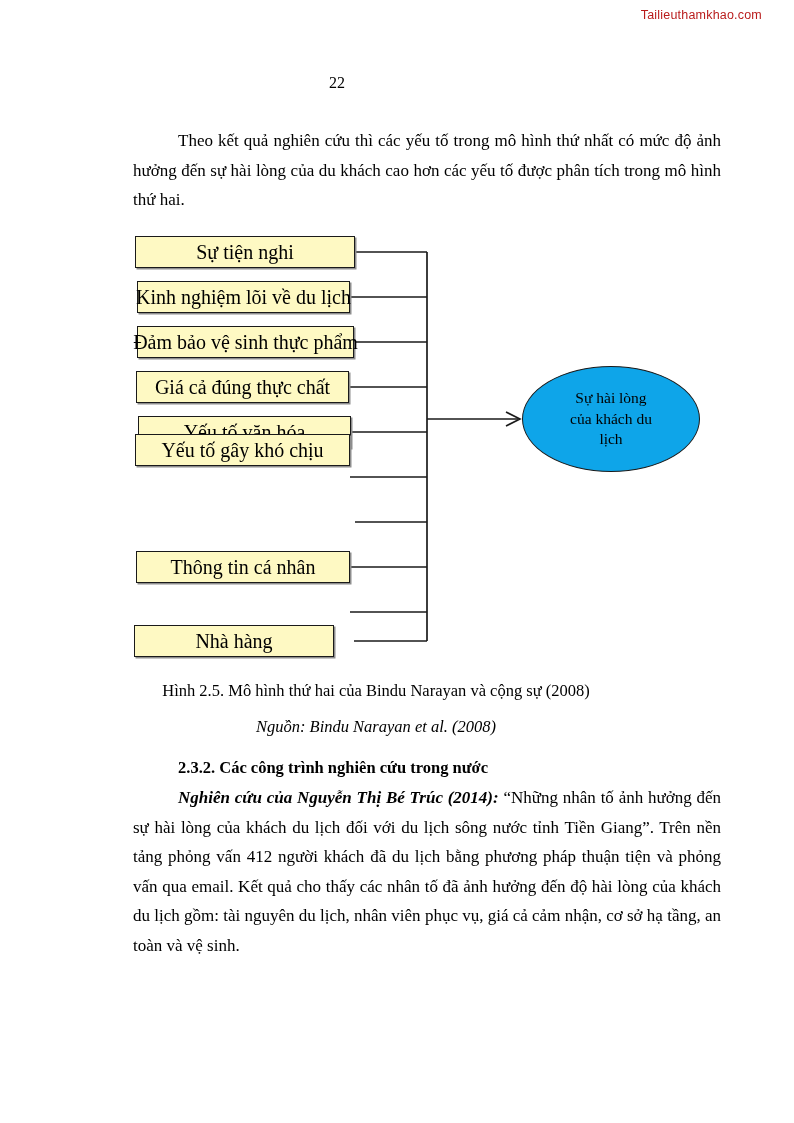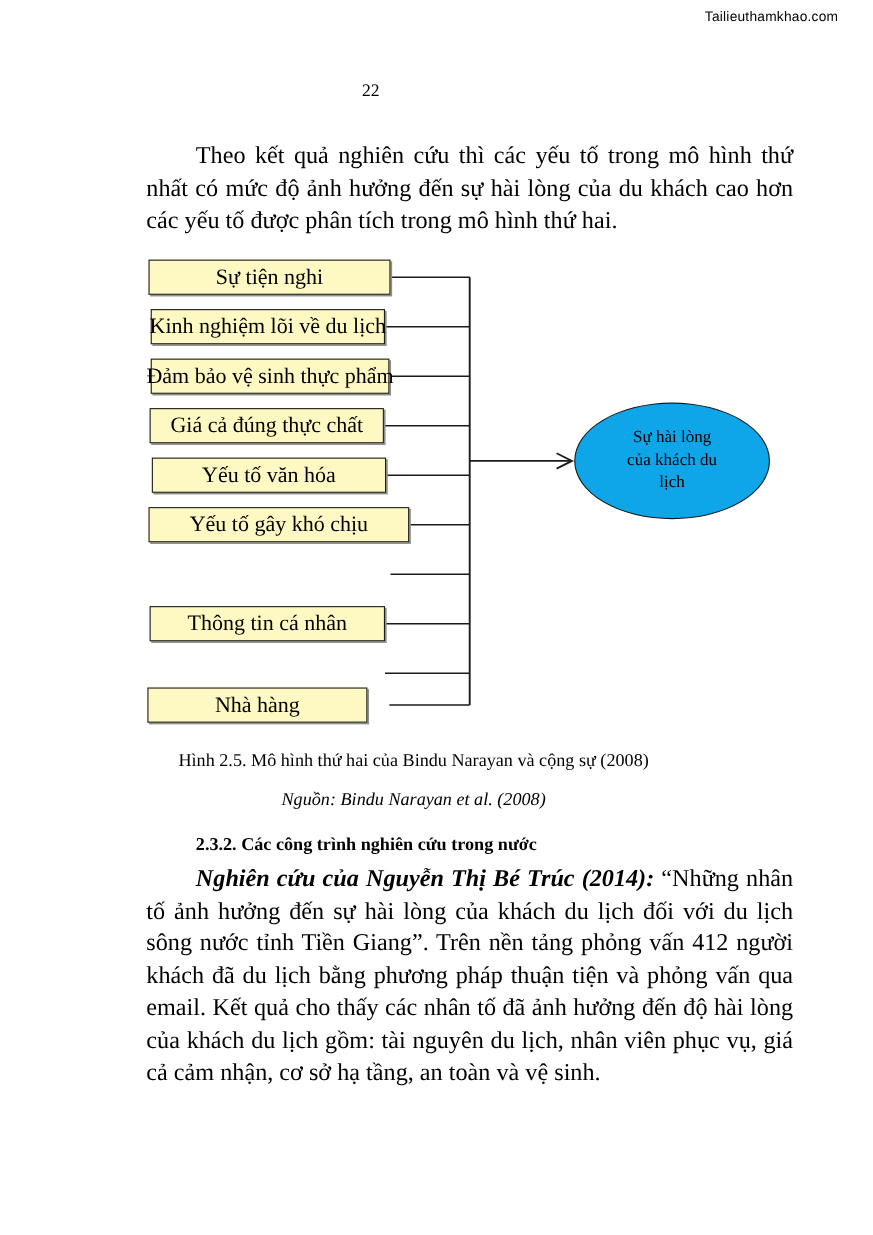--- a/index.html
+++ b/index.html
@@ -21,39 +21,39 @@
     width: 794px;
     height: 1123px;
   }
 
   .watermark {
     position: absolute;
     top: 8px;
     right: 32px;
     font-family: "Liberation Sans", sans-serif;
     font-size: 12.5px;
-    color: #000000;
+    color: #b91c1c;
     letter-spacing: 0.2px;
     white-space: nowrap;
   }
 
   .page-number {
     position: absolute;
     top: 74px;
     left: 0;
     width: 674px;
     text-align: center;
     font-size: 16px;
   }
 
   .body-text {
     position: absolute;
     left: 133px;
     width: 588px;
-    font-size: 22px;
+    font-size: 17px;
     line-height: 29.5px;
     text-align: justify;
     text-justify: inter-word;
   }
   .body-text.indent {
     text-indent: 45px;
   }
 
   .para-intro { top: 126px; }
 
@@ -163,21 +163,21 @@
   </div>
   <div class="factor-box" style="left:137px; top:326px; width:217px; height:32px;">
     <span>Đảm bảo vệ sinh thực phẩm</span>
   </div>
   <div class="factor-box" style="left:136px; top:371px; width:213px; height:32px;">
     <span>Giá cả đúng thực chất</span>
   </div>
   <div class="factor-box" style="left:138px; top:416px; width:213px; height:32px;">
     <span>Yếu tố văn hóa</span>
   </div>
-  <div class="factor-box" style="left:135px; top:461px; width:237px; height:32px;align-items:center;">
+  <div class="factor-box" style="left:135px; top:434px; width:215px; height:32px;align-items:center;">
     <span>Yếu tố gây khó chịu</span>
   </div>
   <div class="factor-box" style="left:136px; top:551px; width:214px; height:32px;">
     <span>Thông tin cá nhân</span>
   </div>
   <div class="factor-box" style="left:134px; top:625px; width:200px; height:32px;">
     <span>Nhà hàng</span>
   </div>
 
   <div class="ellipse-node" style="left:522px; top:366px; width:178px; height:106px;">

